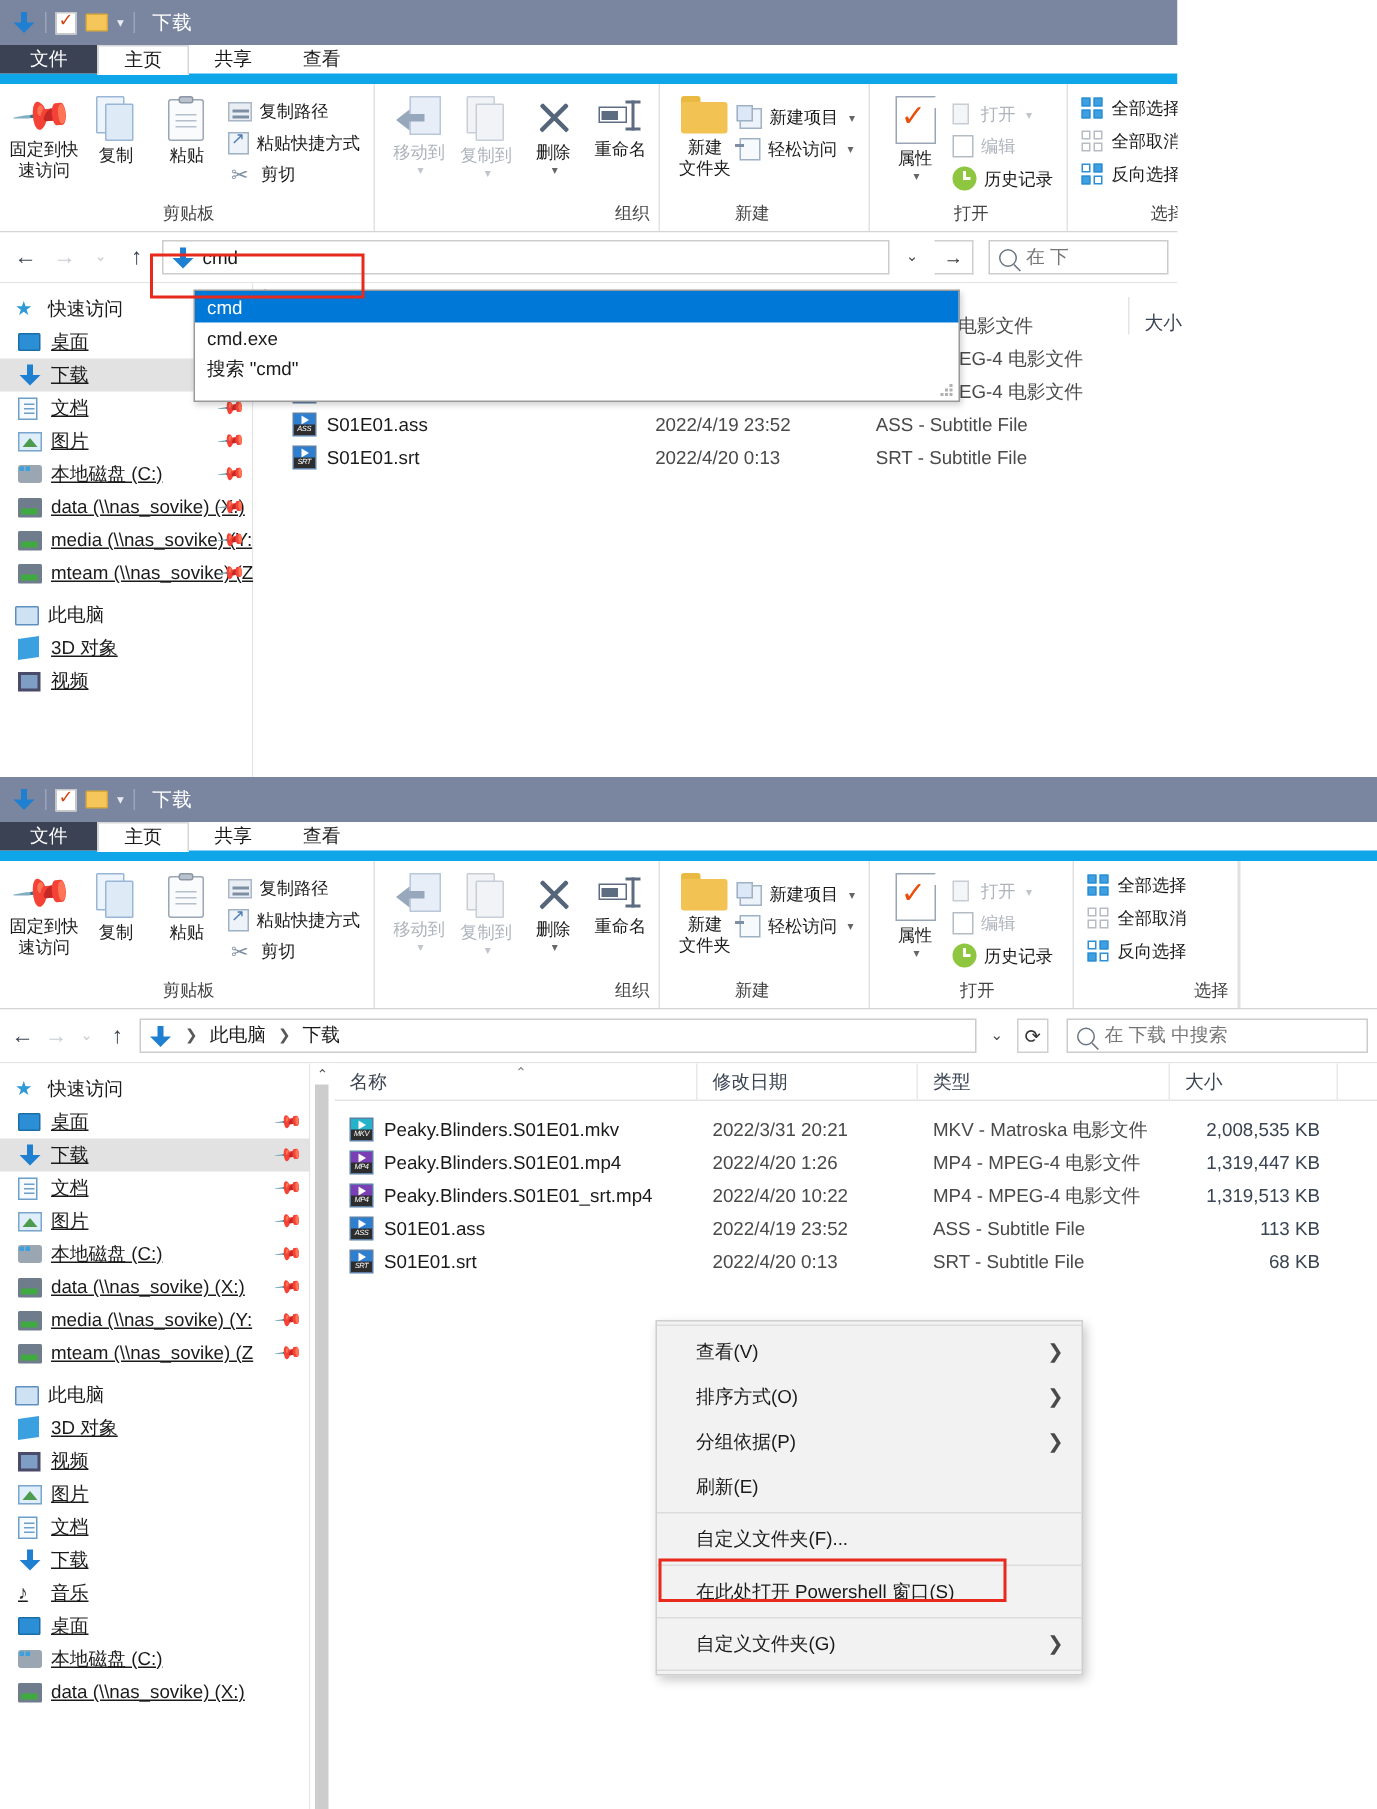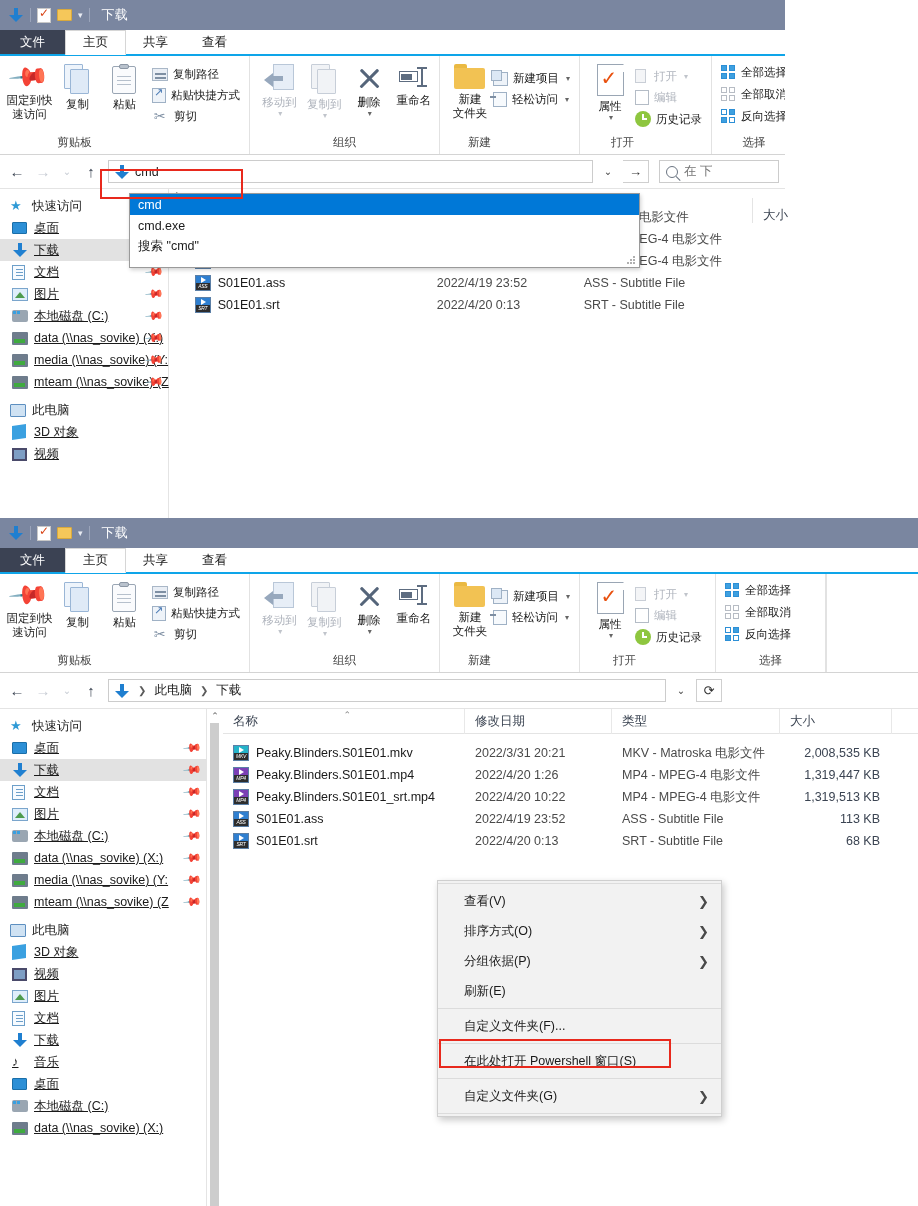--- a/index.html
+++ b/index.html
@@ -40,33 +40,33 @@
     content: "✓"; position: absolute; left: 1px; top: -3px; font-size: 12px; color: #d84315; font-weight: bold;
   }
   .ico-folder-sm {
     width: 15px; height: 12px; background: #f5c75a; border: 1px solid #d9a93c;
     border-radius: 1px; flex: none;
   }
   .tb-caret { font-size: 9px; color: #e8ebf2; }
 
   
   .tabs { height: 26px; background: #ffffff; display: flex; align-items: stretch;
-          font-size: 12.5px; border-bottom: 2px solid #0ea5e9; }
+          font-size: 12.5px; border-bottom: 7px solid #0ea5e9; }
   .tab { display: flex; align-items: center; padding: 0 17px; color: #1a1a1a; cursor: default; }
   .tab-file { background: #3b4253; color: #ffffff; padding: 0 20px; }
   .tab-active { background: #ffffff; border: 1px solid #d6d6d6; border-bottom: 1px solid #ffffff;
                 margin-bottom: -1px; }
 
   
   .ribbon { height: 99px; background: #ffffff; border-bottom: 1px solid #d4d4d4;
             display: flex; align-items: stretch; }
   .rgroup { display: flex; flex-direction: column; justify-content: space-between;
             border-right: 1px solid #e2e2e2; padding: 4px 6px 2px 6px; }
   .rgroup-body { display: flex; align-items: flex-start; gap: 2px; height: 72px; }
-  .rgroup-name { text-align: center; font-size: 11.5px; color: #444; padding-bottom: 2px; }
+  .rgroup-name { text-align: right; font-size: 11.5px; color: #444; padding-bottom: 2px; }
 
   .bigbtn { width: 52px; display: flex; flex-direction: column; align-items: center;
             padding-top: 4px; font-size: 11.5px; color: #1a1a1a; line-height: 1.25; text-align: center; }
   .bigbtn.dim { color: #aeb3bc; }
   .bigbtn .lbl { margin-top: 3px; }
   .smcol { display: flex; flex-direction: column; gap: 4px; padding-top: 6px; }
   .smbtn { display: flex; align-items: center; gap: 5px; font-size: 11.5px; color: #1a1a1a;
            white-space: nowrap; padding: 1px 3px; }
   .smbtn.dim { color: #aeb3bc; }
   .caret { font-size: 8px; color: #666; margin-left: 2px; }
@@ -875,20 +875,24 @@
     <div class="navbtn">↑</div>
     <div class="addrbox" style="margin-left:2px; flex:none; width:558px;">
       <span class="ico-dl"></span>
       <span class="crumb-sep">❯</span>
       <span>此电脑</span>
       <span class="crumb-sep">❯</span>
       <span>下载</span>
     </div>
     <div class="addr-drop">⌄</div>
     <div class="addr-go" style="border-left:1px solid #cfcfcf;">⟳</div>
+    <div class="searchbox" style="width:240px; margin-left:8px;">
+      <span class="mag"></span>
+      <span>在 下载 中搜索</span>
+    </div>
   </div>
 
   <div class="bodyrow" style="height:584px;">
     <div class="navpane">
       <div class="navpane-border"></div>
 
       <div class="nav-item lvl0">
         <span class="navicon ic-star">★</span>
         <span>快速访问</span>
       </div>

